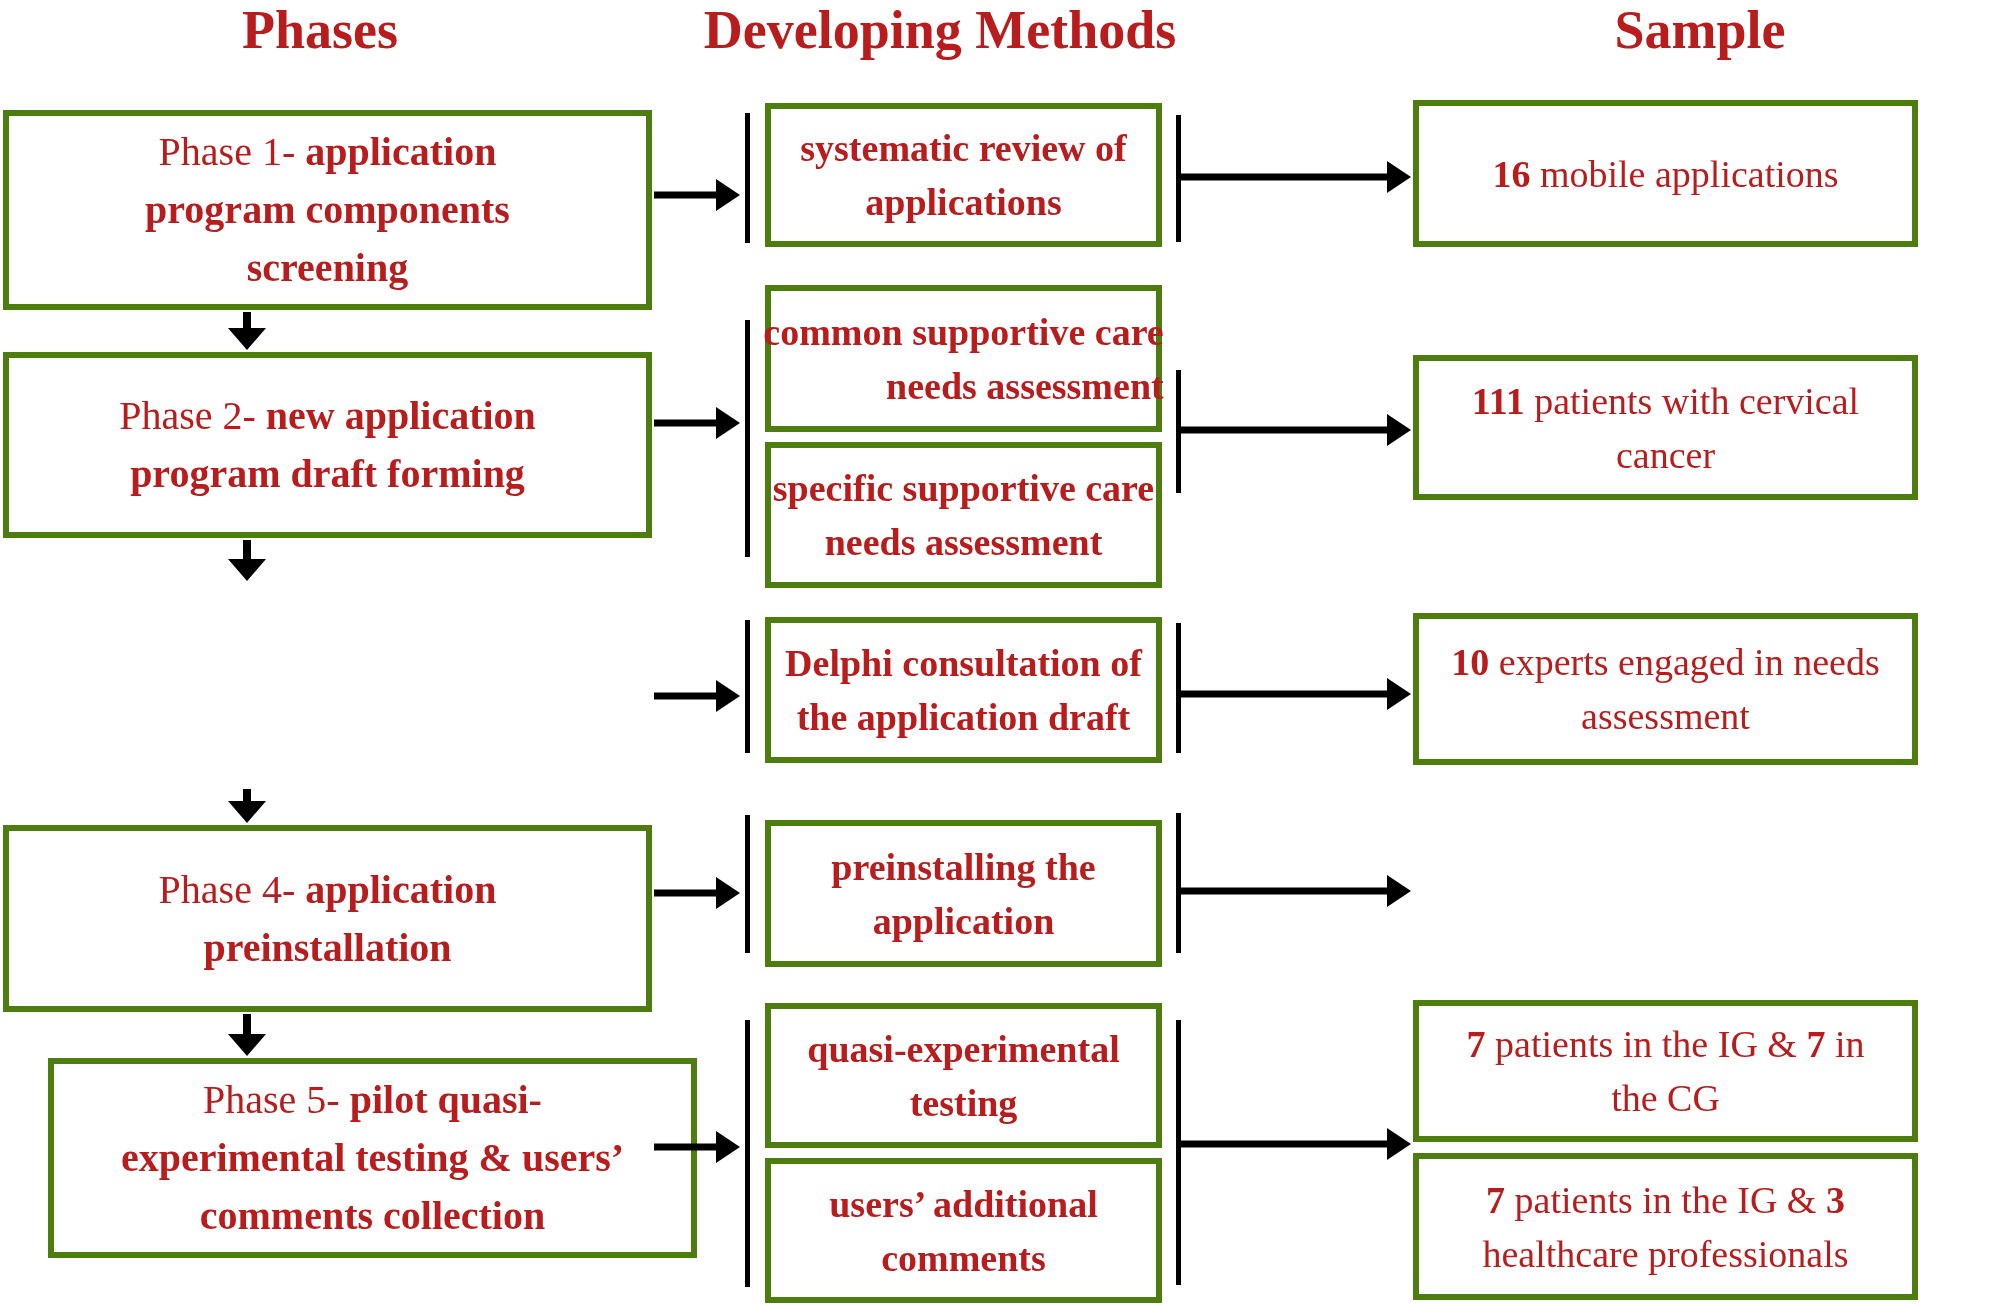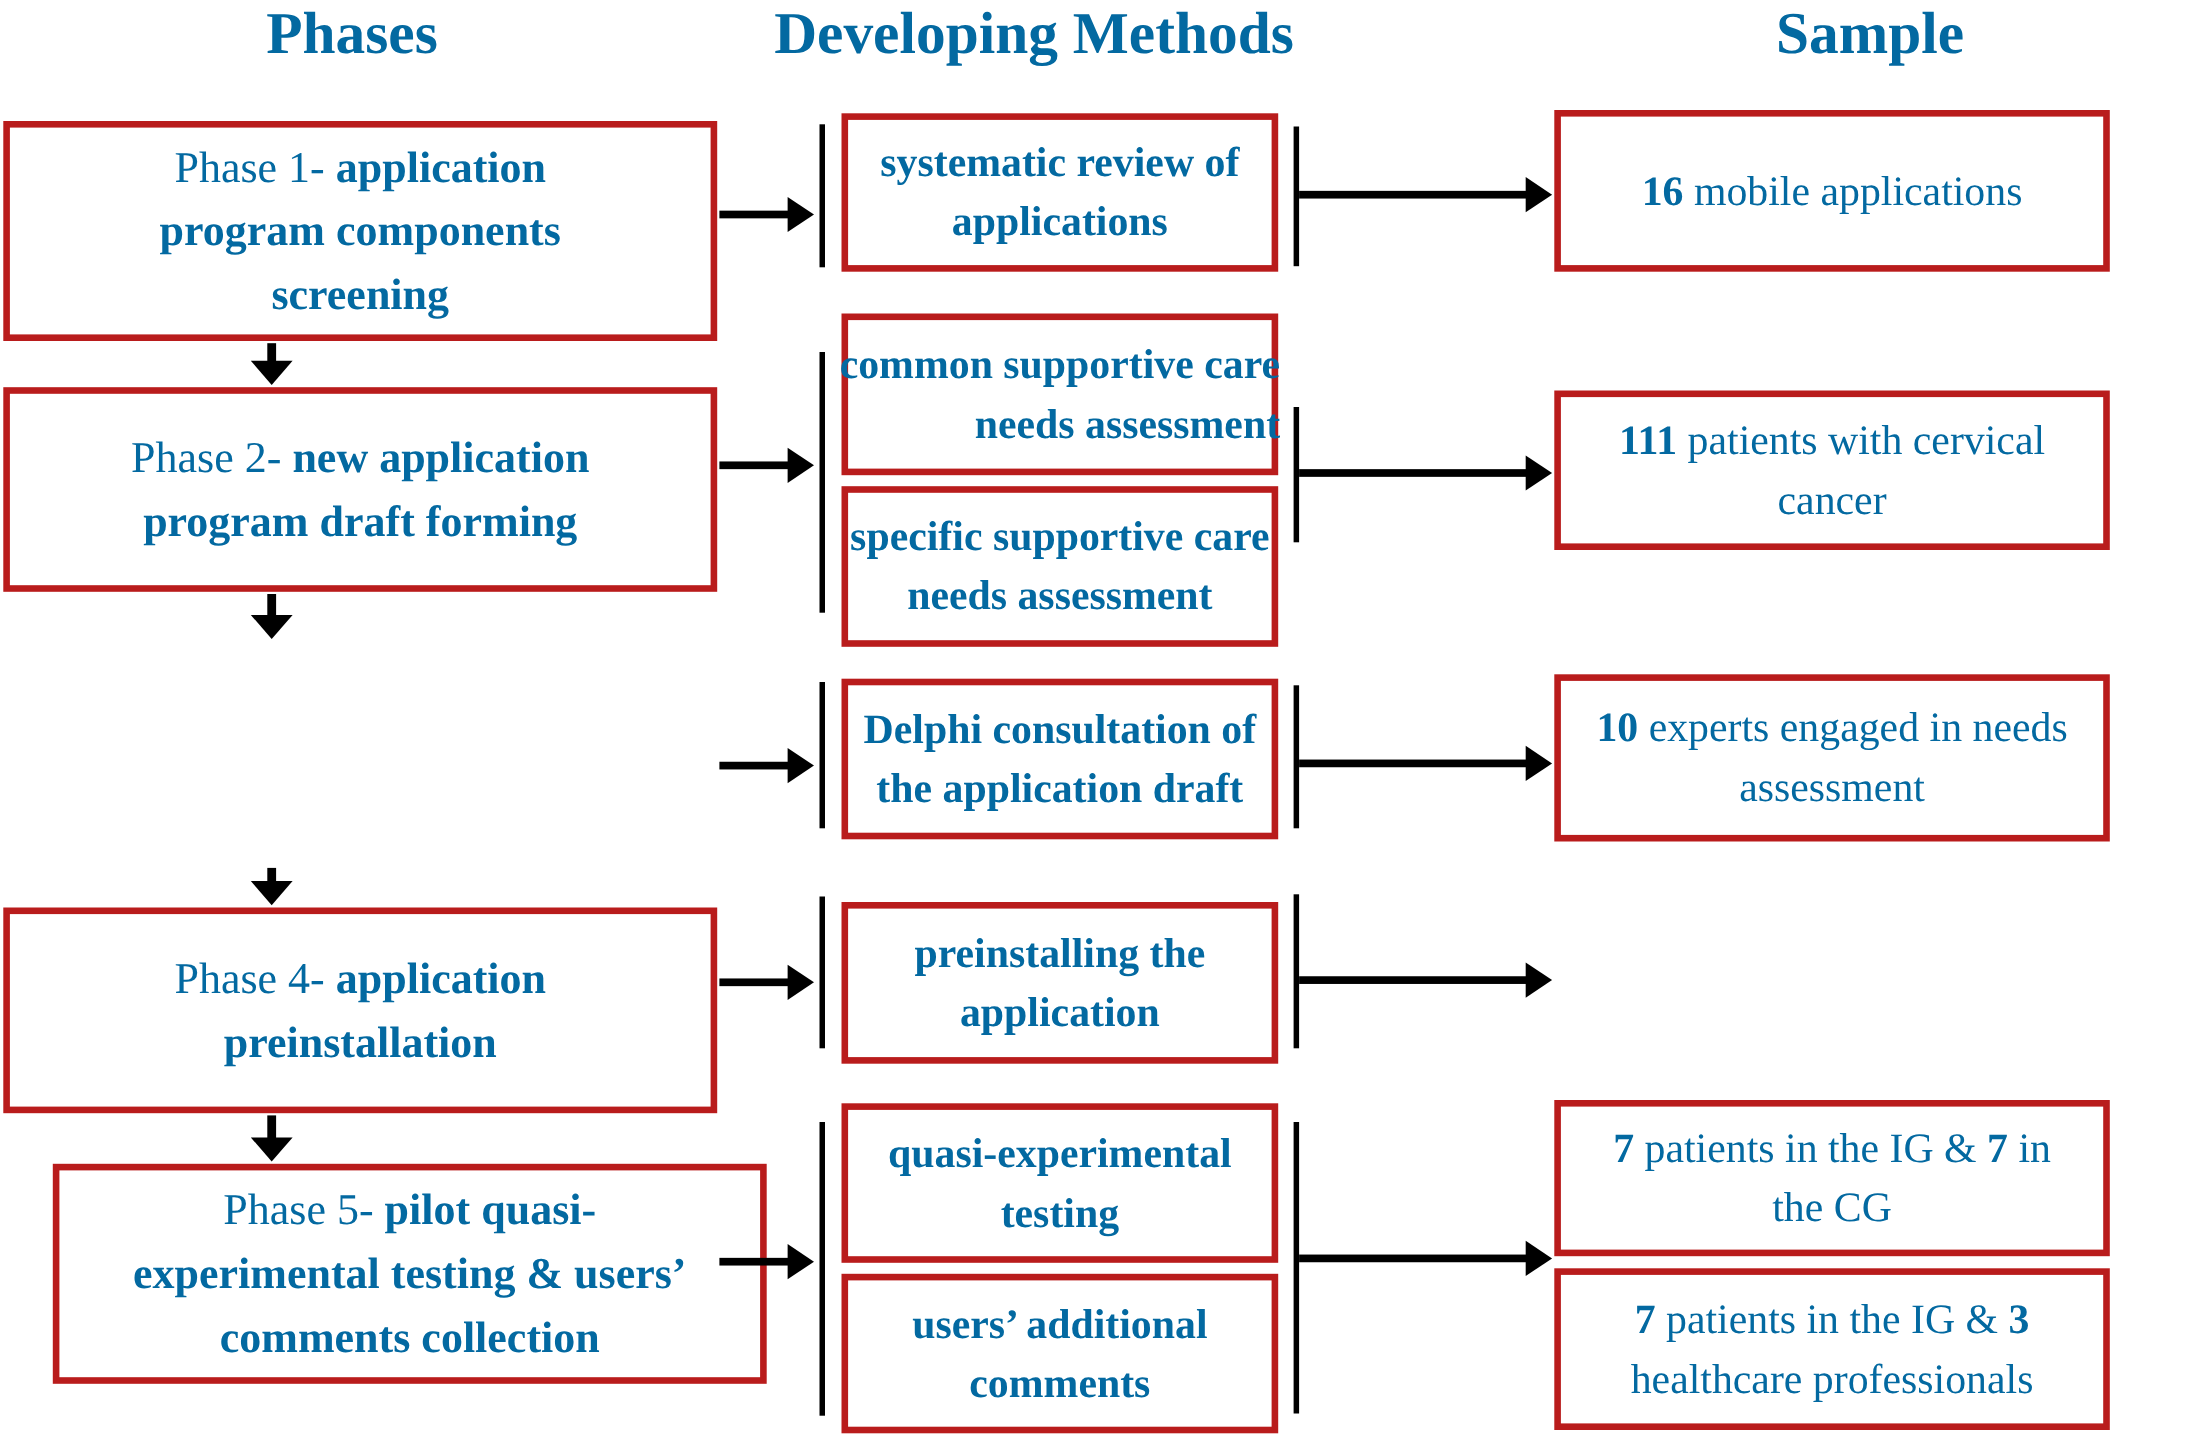--- a/index.html
+++ b/index.html
@@ -1,35 +1,35 @@
 <!DOCTYPE html>
 <html><head>
 <meta charset="utf-8">
 <style>
   html,body{margin:0;padding:0;background:#ffffff;}
   .canvas{
     position:relative;
     width:2008px;height:1306px;
     background:#ffffff;
     font-family:"Liberation Serif","DejaVu Serif",serif;
-    color:#0369a1;
+    color:#b91c1c;
     overflow:hidden;
   }
   .col-header{
     position:absolute;
     text-align:center;
     font-weight:bold;
     font-size:54px;
     line-height:60px;
     white-space:nowrap;
   }
   .box{
     position:absolute;
     box-sizing:border-box;
-    border:6px solid #b91c1c;
+    border:6px solid #4d7c0f;
     background:#fff;
     display:flex;
     align-items:center;
     justify-content:center;
     text-align:center;
   }
   .txt{white-space:nowrap;}
   .phase .txt{font-size:40px;line-height:58px;}
   .method .txt{font-size:38px;line-height:54px;font-weight:bold;}
   .sample .txt{font-size:38px;line-height:54px;}

